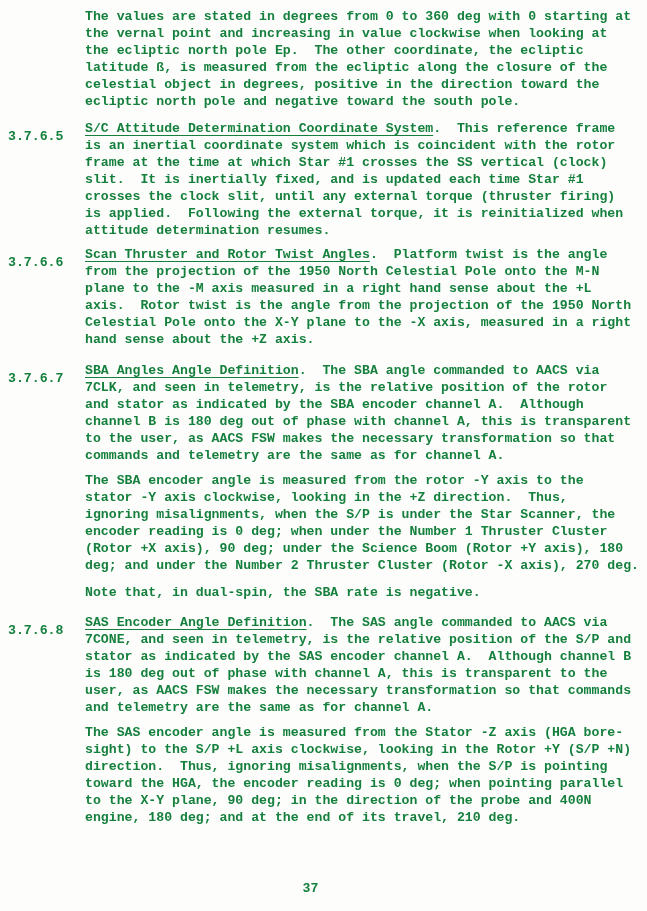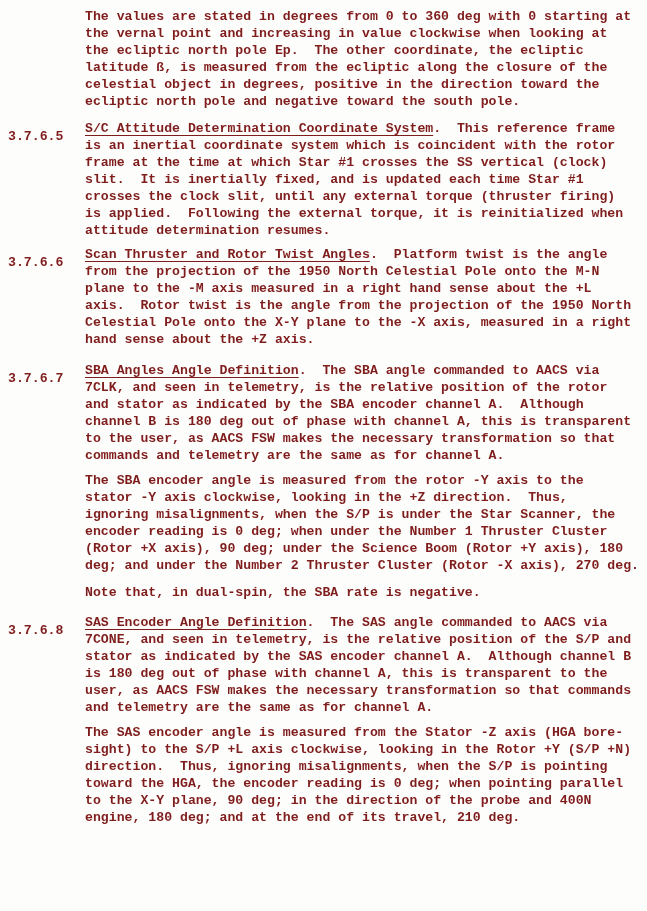--- a/index.html
+++ b/index.html
@@ -2,21 +2,21 @@
 <html><head>
 <meta charset="utf-8">
 <style>
   html, body { margin: 0; padding: 0; background: #e8e8e8; }
   .page {
     position: relative;
     width: 647px;
     height: 911px;
     margin: 0 auto;
     background: #fdfdfb;
-    color: #7f1d1d;
+    color: #15803d;
     font-family: "Liberation Mono", "DejaVu Sans Mono", monospace;
     font-size: 13.2px;
     line-height: 17px;
     font-weight: bold;
     overflow: hidden;
   }
   .content {
     position: absolute;
     top: 8px;
     left: 0;
@@ -121,13 +121,16 @@
       <div class="body-text">The SAS encoder angle is measured from the Stator -Z axis (HGA bore-
 sight) to the S/P +L axis clockwise, looking in the Rotor +Y (S/P +N)
 direction.  Thus, ignoring misalignments, when the S/P is pointing
 toward the HGA, the encoder reading is 0 deg; when pointing parallel
 to the X-Y plane, 90 deg; in the direction of the probe and 400N
 engine, 180 deg; and at the end of its travel, 210 deg.</div>
     </div>
 
   </div>
 
+  <div class="footer">
+    <span>37</span>
+  </div>
 </div>
 
 </body></html>

